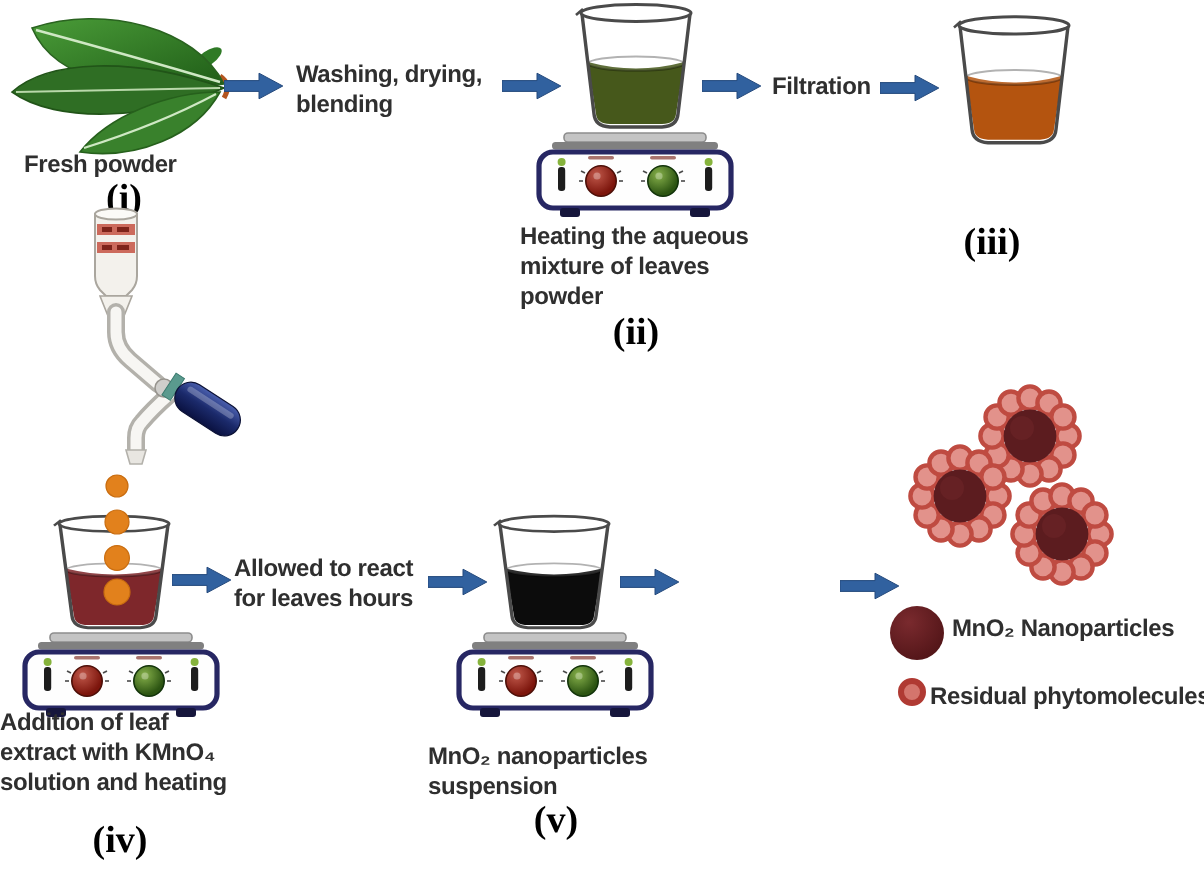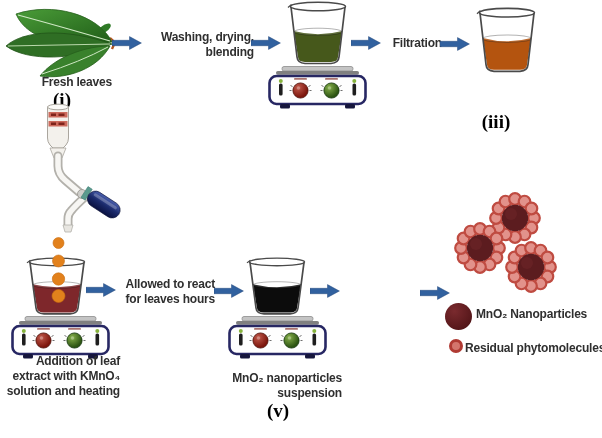--- a/index.html
+++ b/index.html
@@ -3,21 +3,21 @@
 <meta charset="utf-8">
 <style>
   html,body{margin:0;padding:0;background:#ffffff;}
   .canvas{
     position:relative;width:602px;height:438px;background:#ffffff;overflow:hidden;
     font-family:"Liberation Sans","DejaVu Sans",sans-serif;color:#2f2f2f;
   }
   .abs{position:absolute;}
   .cap{
     position:absolute;font-weight:bold;font-size:12px;line-height:15px;
-    text-align:right;white-space:pre-line;color:#2f2f2f;letter-spacing:-0.2px;
+    text-align:left;white-space:pre-line;color:#2f2f2f;letter-spacing:-0.2px;
   }
   .numeral{
     position:absolute;font-family:"Liberation Serif","DejaVu Serif",serif;
     font-weight:bold;font-size:19px;line-height:22px;text-align:center;color:#000;
   }
   .legend-label{
     position:absolute;font-weight:bold;font-size:12px;line-height:14px;
     color:#2f2f2f;white-space:nowrap;letter-spacing:-0.2px;
   }
   .arrow{position:absolute;width:30px;height:14px;}
@@ -120,41 +120,45 @@
   <svg class="abs" style="left:4px;top:2px" width="116" height="76" viewBox="0 0 116 76">
     <path d="M106,36 Q112,40 108,47" stroke="#b4551f" stroke-width="2.5" fill="none"></path>
     <ellipse cx="100" cy="27" rx="8" ry="3.5" transform="rotate(-35 100 27)" fill="#2f7a26"></ellipse>
     <path d="M108,40 C66,46 24,40 12,12 C48,0 94,12 108,40 Z" fill="url(#gLeaf)" stroke="#2a6320" stroke-width="0.8"></path>
     <path d="M14,13 Q62,26 106,39" stroke="#cfe8c4" stroke-width="1.2" fill="none"></path>
     <path d="M108,42 C62,26 20,28 2,44 C24,60 72,58 108,42 Z" fill="#2f6e24" stroke="#215418" stroke-width="0.8"></path>
     <path d="M4,44 Q58,43 106,42" stroke="#b9d8aa" stroke-width="1.1" fill="none"></path>
     <path d="M106,44 C80,44 50,56 36,74 C64,78 94,66 106,44 Z" fill="#39812c" stroke="#26601c" stroke-width="0.8"></path>
     <path d="M38,72 Q76,60 104,45" stroke="#cfe8c4" stroke-width="1" fill="none"></path>
   </svg>
-  <div class="cap" style="left:12px;top:75px;width:100px">Fresh leaves</div>
+  <div class="cap" style="left:12px;top:75px;width:100px">Fresh powder</div>
   <div class="numeral" style="left:12px;top:89px;width:100px">(i)</div>
 
   <svg class="arrow" style="left:112px;top:36px" viewBox="0 0 30 14">
       <use href="#arrowShape"></use>
     </svg>
 
   <div class="cap" style="left:148px;top:30px;width:106px">Washing, drying,
 blending</div>
 
   <svg class="arrow" style="left:251px;top:36px" viewBox="0 0 30 14">
       <use href="#arrowShape"></use>
     </svg>
 
   <svg class="abs" style="left:283px;top:0px" width="70" height="68" viewBox="0 0 70 68">
     <use href="#beakerLiquid" fill="#46581b"></use>
     <use href="#beakerGlass"></use>
   </svg>
   <svg class="abs" style="left:267px;top:66px" width="101" height="46" viewBox="0 0 101 46">
       <use href="#hotplate"></use>
     </svg>
+  <div class="cap" style="left:260px;top:111px;width:116px">Heating the aqueous
+mixture of leaves
+powder</div>
+  <div class="numeral" style="left:260px;top:156px;width:116px">(ii)</div>
 
   <svg class="arrow" style="left:351px;top:36px" viewBox="0 0 30 14">
       <use href="#arrowShape"></use>
     </svg>
 
   <div class="cap" style="left:386px;top:36px;width:56px">Filtration</div>
 
   <svg class="arrow" style="left:440px;top:37px" viewBox="0 0 30 14">
       <use href="#arrowShape"></use>
     </svg>
@@ -202,20 +206,21 @@
   <svg class="abs" style="left:22px;top:256px" width="70" height="62" viewBox="0 0 70 68" preserveAspectRatio="none">
     <use href="#beakerLiquid" fill="#7e272b"></use>
     <use href="#beakerGlass"></use>
   </svg>
   <svg class="abs" style="left:10px;top:316px" width="101" height="46" viewBox="0 0 101 46">
       <use href="#hotplate"></use>
     </svg>
   <div class="cap" style="left:0px;top:354px;width:120px">Addition of leaf
 extract with KMnO₄
 solution and heating</div>
+  <div class="numeral" style="left:0px;top:410px;width:120px">(iv)</div>
 
   <svg class="arrow" style="left:86px;top:283px" viewBox="0 0 30 14">
       <use href="#arrowShape"></use>
     </svg>
 
   <div class="cap" style="left:117px;top:277px;width:98px">Allowed to react
 for leaves hours</div>
 
   <svg class="arrow" style="left:214px;top:284px" viewBox="0 0 30 14">
       <use href="#arrowShape"></use>

